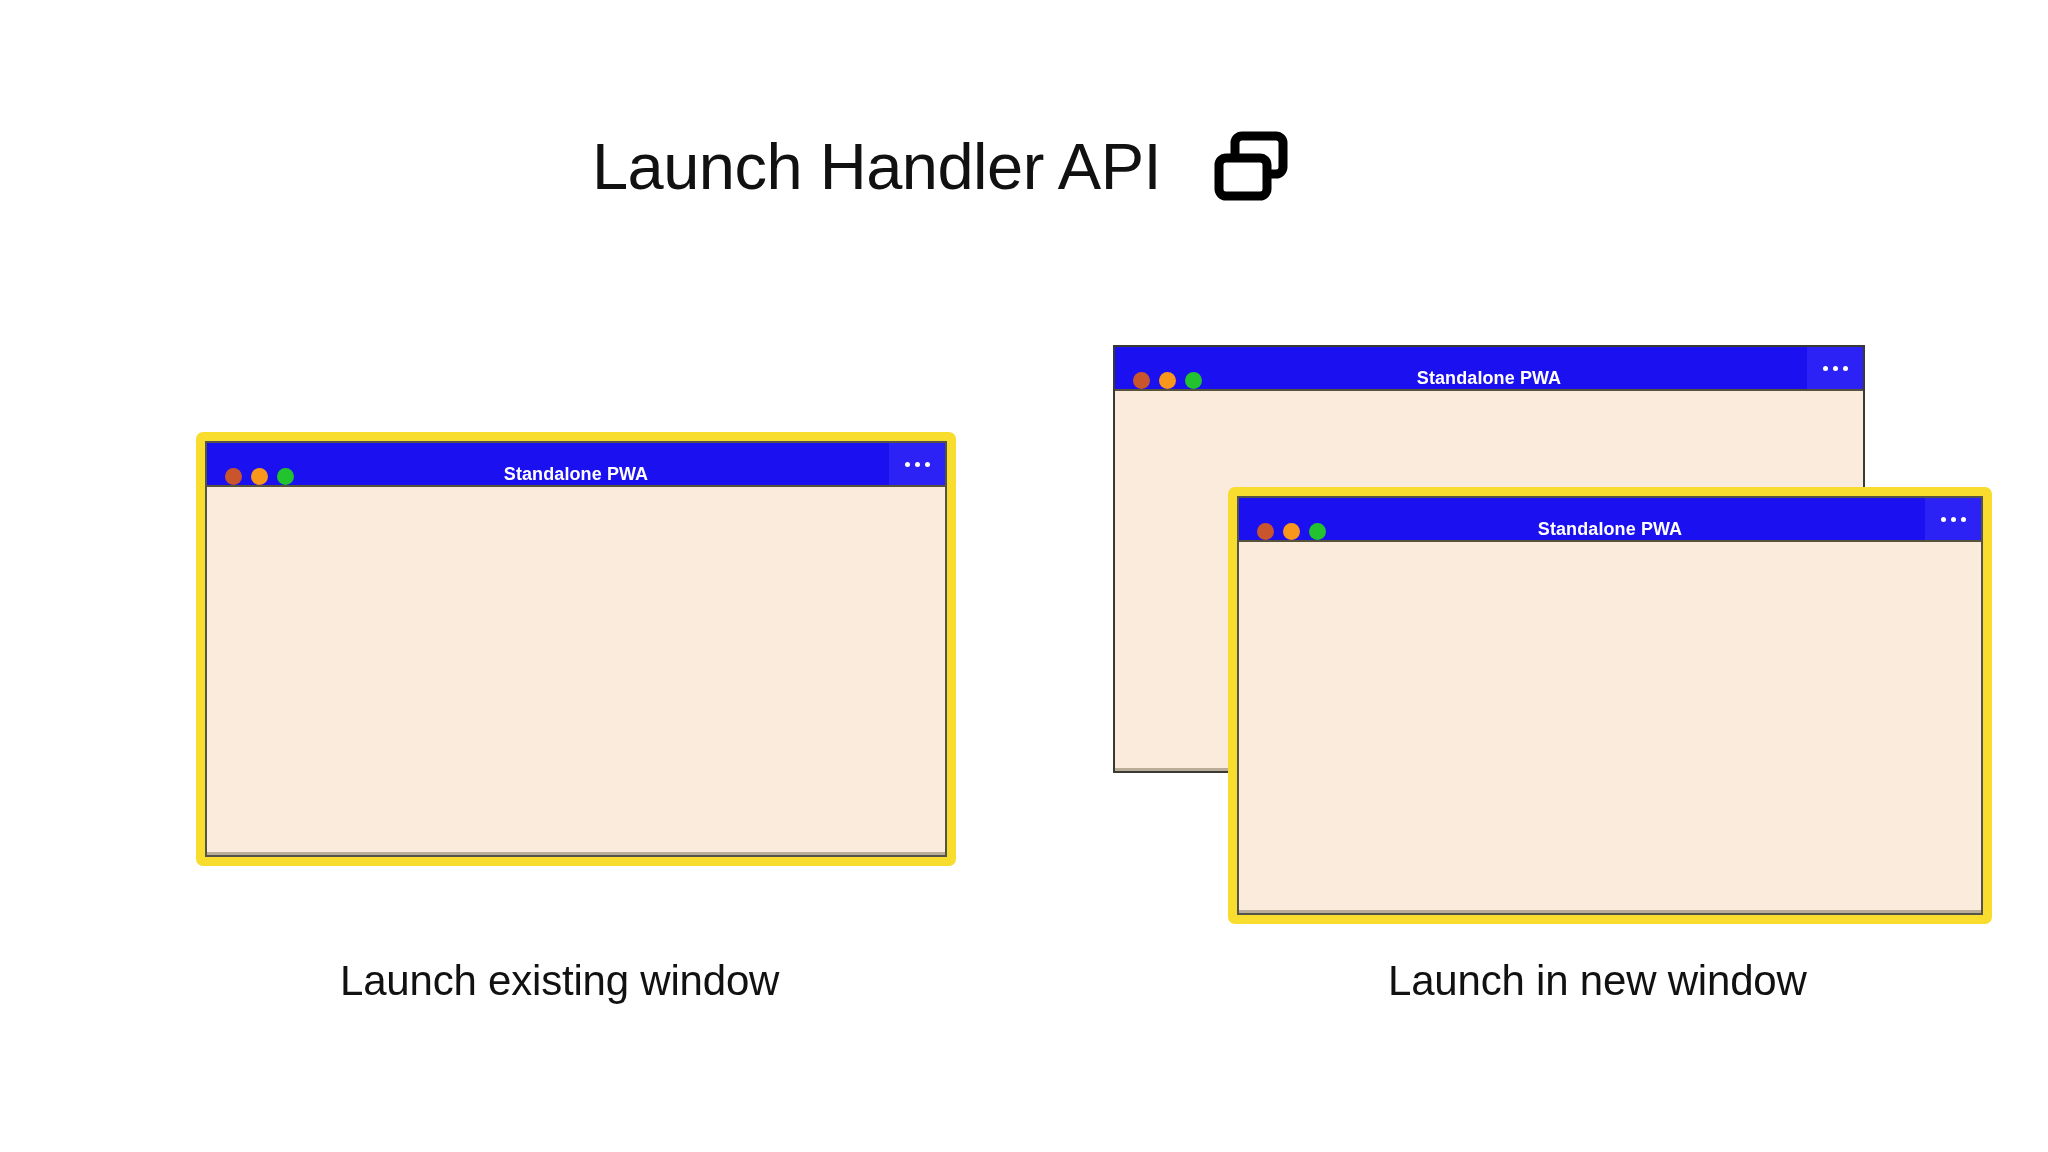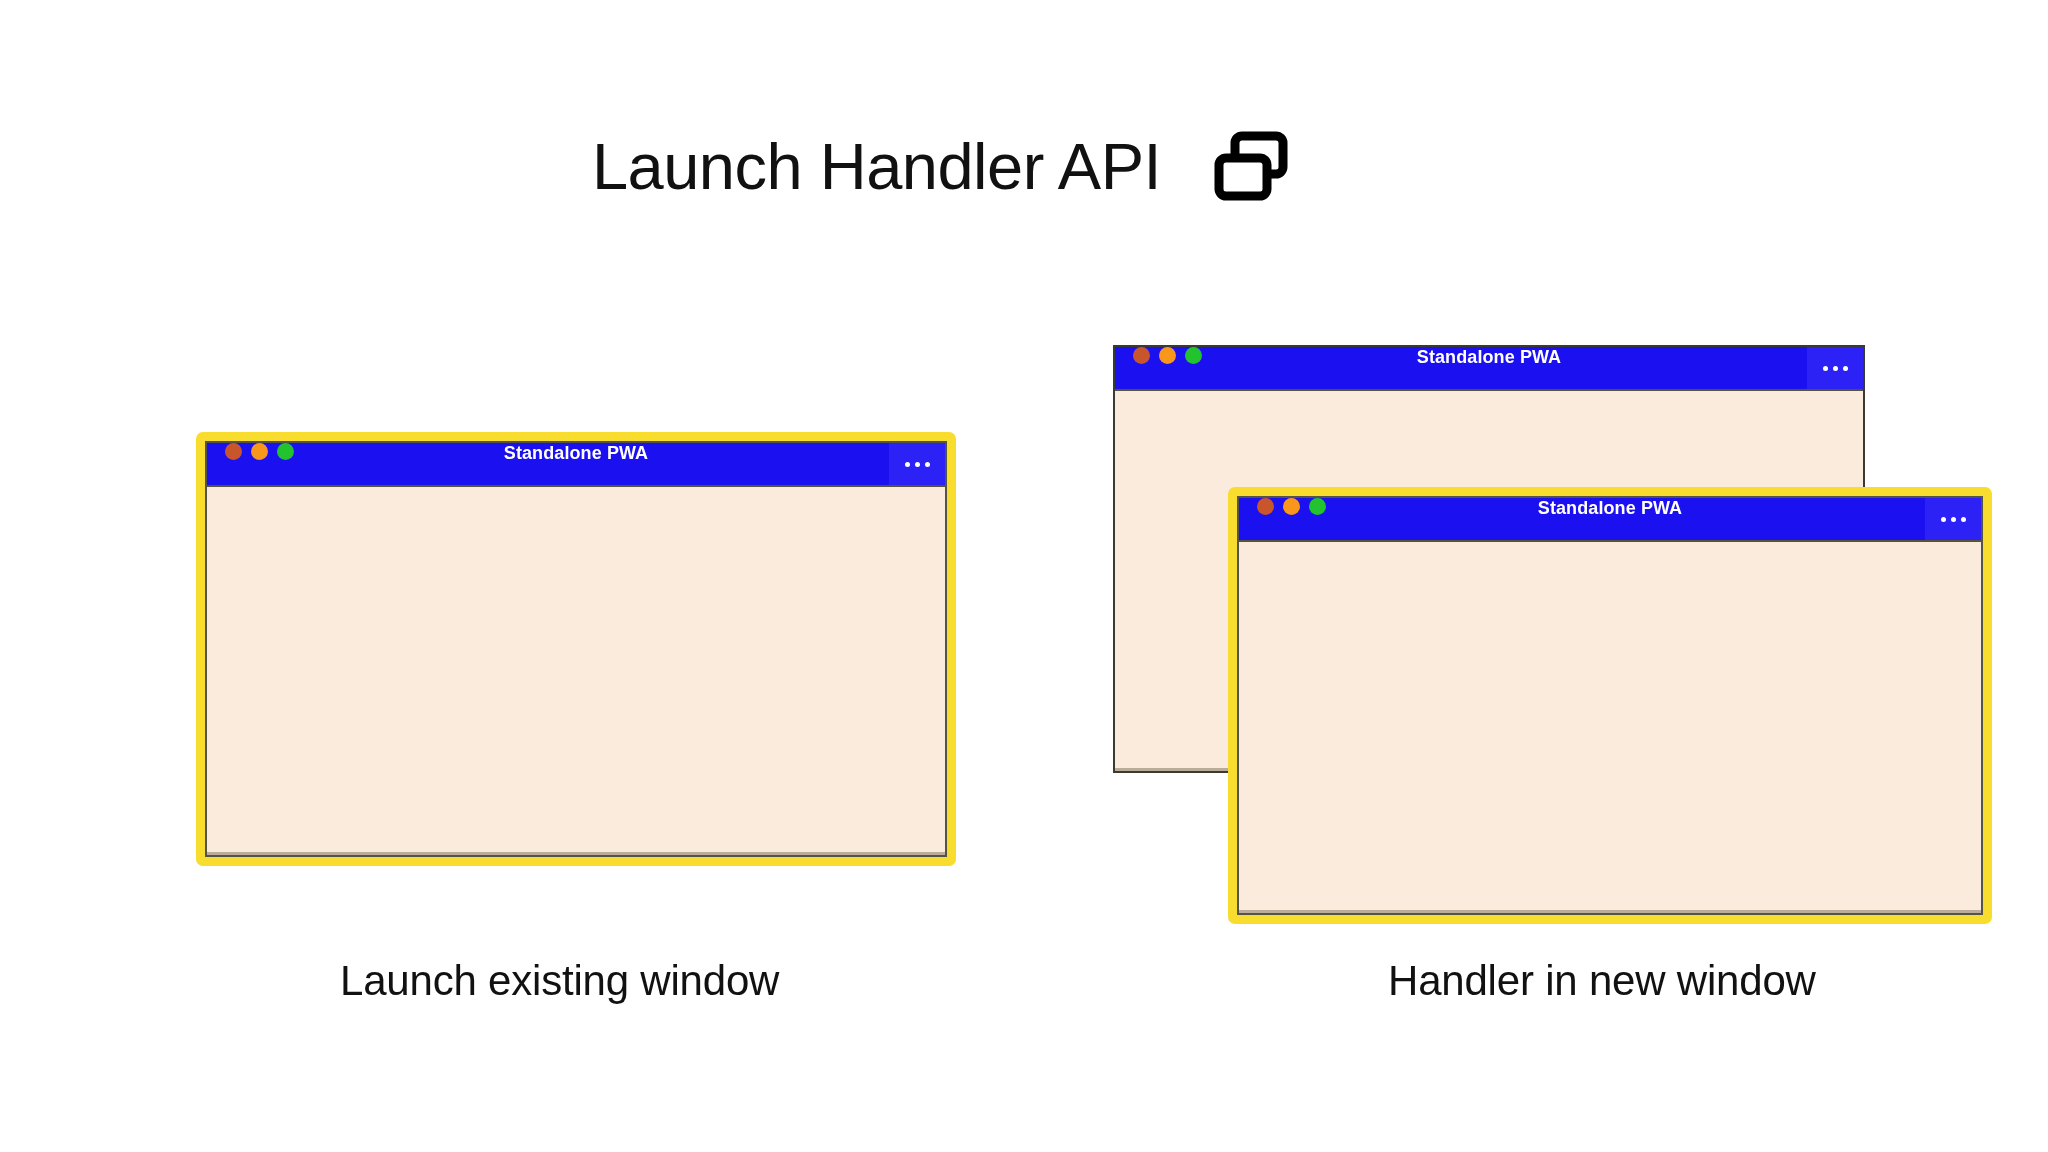--- a/index.html
+++ b/index.html
@@ -77,21 +77,21 @@
 
   .win.focused .win-inner {
     border-color: #53534a;
   }
 
   .titlebar {
     position: relative;
     flex: 0 0 auto;
     background: #1b10ef;
     display: flex;
-    align-items: flex-start;
+    align-items: flex-end;
     border-bottom: 2px solid #57523a;
   }
 
   .traffic-lights {
     display: flex;
     align-items: center;
     gap: 9px;
     flex: 0 0 auto;
   }
 
@@ -271,13 +271,13 @@
         <span class="mdot"></span>
       </div>
     </div>
 
     <div class="win-body"></div>
   </div>
 </div>
 
 <div class="caption" id="caption-left">Launch existing window</div>
 
-<div class="caption" id="caption-right">Handler in new window</div>
+<div class="caption" id="caption-right">Launch in new window</div>
 
 </body></html>

